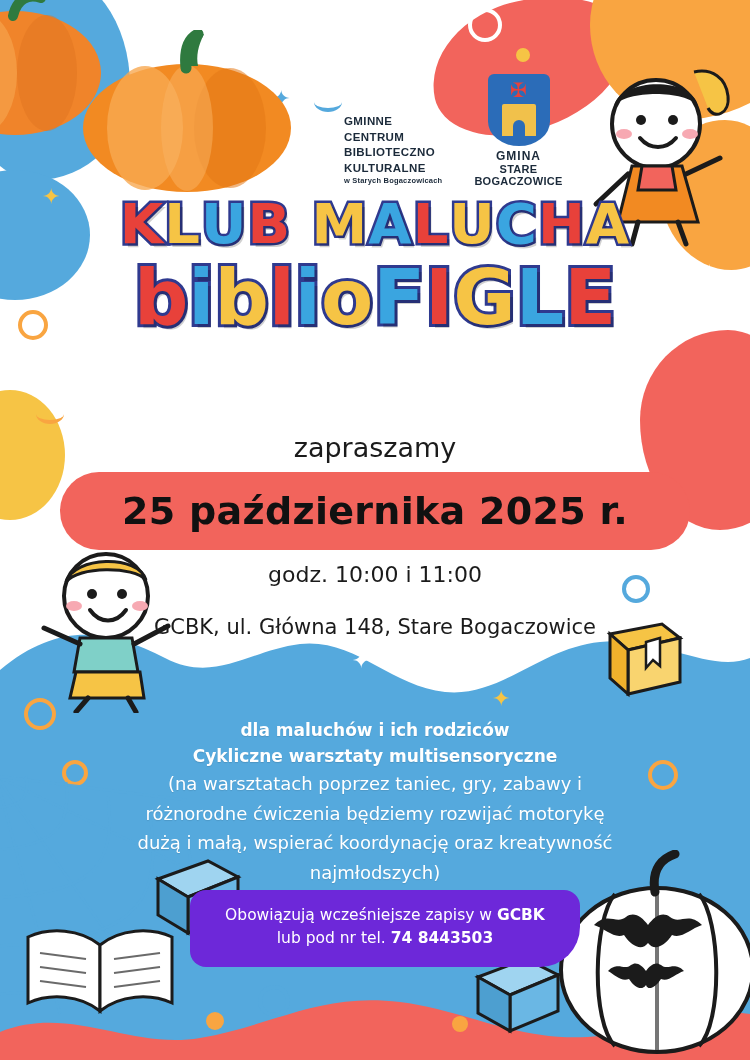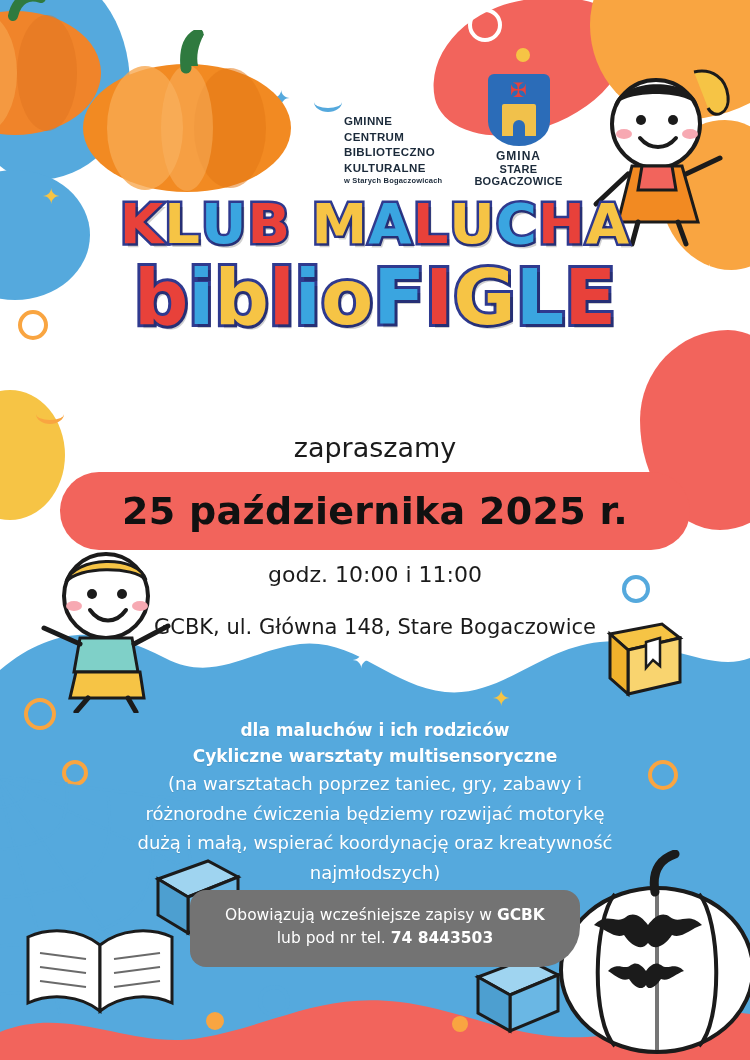--- a/index.html
+++ b/index.html
@@ -301,21 +301,21 @@
     text-shadow: 0 1px 1px rgba(0,0,0,.10);
   }
 
   
   .note {
     position: absolute;
     top: 890px;
     left: 190px;
     width: 370px;
     padding: 14px 10px 16px;
-    background: #737373;
+    background: #6d28d9;
     border-radius: 16px 16px 40px 16px;
     text-align: center;
     color: #ffffff;
     font-family: "DejaVu Sans", sans-serif;
     font-size: 15.5px;
     line-height: 1.5;
     font-weight: bold;
   }
   .note .light { font-weight: normal; }
 

